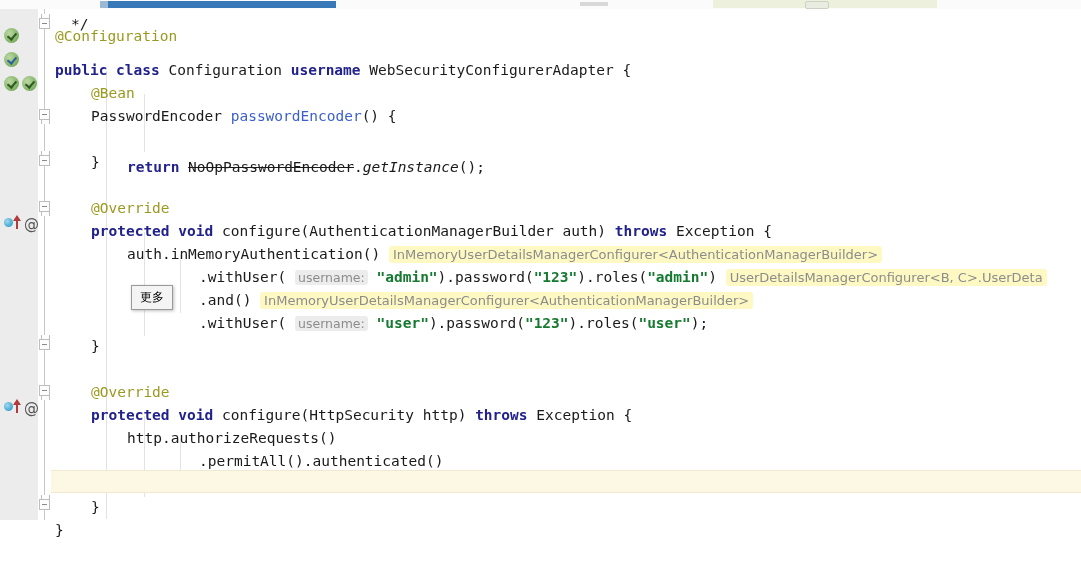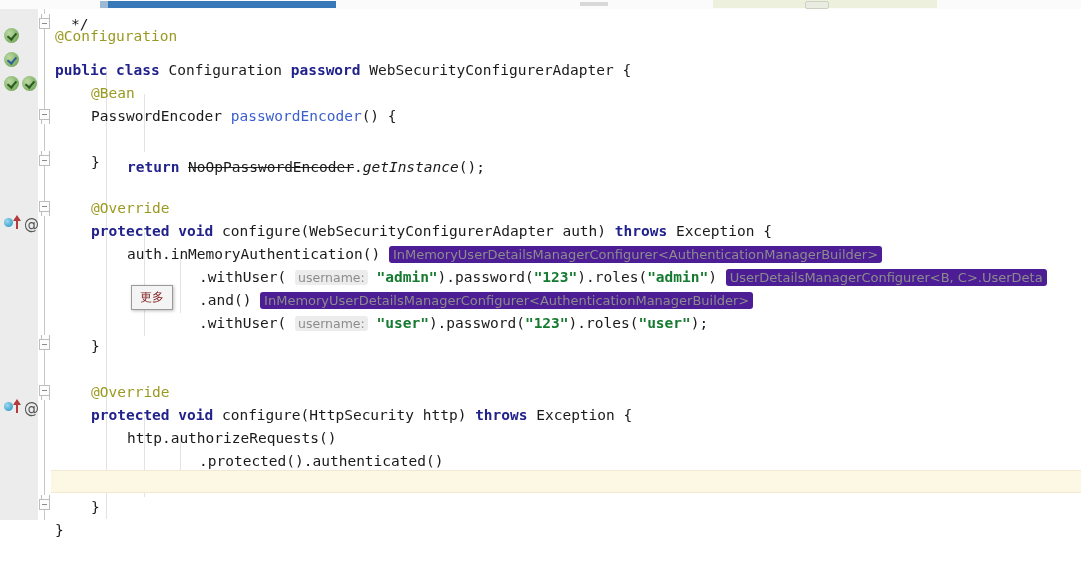--- a/index.html
+++ b/index.html
@@ -140,21 +140,21 @@
   .anno    { color: #9a9a22; }
   .str     { color: #157a30; font-weight: bold; }
   .meth    { color: #3c5fd0; }
   .ital    { font-style: italic; color: #1a1a1a; }
   .deprec  { text-decoration: line-through; }
   .plain   { color: #1a1a1a; }
   .hint {
     font-family: "DejaVu Sans", "Liberation Sans", sans-serif;
     font-size: 13px;
     color: #8c8c8c;
-    background: #4c1d95;
+    background: #fef9c3;
     border-radius: 3px;
     padding: 1px 4px;
   }
   .phint {
     font-family: "DejaVu Sans", "Liberation Sans", sans-serif;
     font-size: 12.5px;
     color: #8c8c8c;
     background: #ececec;
     border-radius: 3px;
     padding: 0px 3px;
@@ -220,21 +220,21 @@
   
   #more-tooltip {
     position: absolute;
     left: 131px; top: 285px;
     width: 40px; height: 23px;
     background: #f4f4f4;
     border: 1px solid #9a9a9a;
     box-shadow: 1px 1px 3px rgba(0,0,0,0.25);
     font-family: "DejaVu Sans", "Liberation Sans", sans-serif;
     font-size: 12px;
-    color: #7f1d1d;
+    color: #000000;
     display: flex;
     align-items: center;
     justify-content: center;
   }
 </style>
 </head>
 <body>
 
 <div id="top-strip">
   <div class="band-yellow"></div>
@@ -292,36 +292,36 @@
 
 <div id="editor">
     <div class="indent-guide" style="left: 55px; top: 62px; height: 448px;"></div>
     <div class="indent-guide" style="left: 93px; top: 85px; height: 58px;"></div>
     <div class="indent-guide" style="left: 93px; top: 223px; height: 104px;"></div>
     <div class="indent-guide" style="left: 93px; top: 407px; height: 81px;"></div>
     <div class="indent-guide" style="left: 129px; top: 246px; height: 58px;"></div>
     <div class="indent-guide" style="left: 129px; top: 430px; height: 35px;"></div>
     <div class="code-line" style="top: 4px; padding-left: 20px;"><span class="plain">*/</span></div>
     <div class="code-line" style="top: 16px; padding-left: 4px;"><span class="anno">@Configuration</span></div>
-    <div class="code-line" style="top: 50px; padding-left: 4px;"><span class="kw">public class </span><span class="plain">Configuration </span><span class="kw">password </span><span class="plain">WebSecurityConfigurerAdapter {</span></div>
+    <div class="code-line" style="top: 50px; padding-left: 4px;"><span class="kw">public class </span><span class="plain">Configuration </span><span class="kw">username </span><span class="plain">WebSecurityConfigurerAdapter {</span></div>
     <div class="code-line" style="top: 73px; padding-left: 40px;"><span class="anno">@Bean</span></div>
     <div class="code-line" style="top: 96px; padding-left: 40px;"><span class="plain">PasswordEncoder </span><span class="meth">passwordEncoder</span><span class="plain">() {</span></div>
     <div class="code-line" style="top: 119px; padding-left: 76px; margin-top: 28px;"><span class="kw">return </span><span class="deprec">NoOpPasswordEncoder</span><span class="plain">.</span><span class="ital">getInstance</span><span class="plain">();</span></div>
     <div class="code-line" style="top: 142px; padding-left: 40px;"><span class="plain">}</span></div>
     <div class="code-line" style="top: 188px; padding-left: 40px;"><span class="anno">@Override</span></div>
-    <div class="code-line" style="top: 211px; padding-left: 40px;"><span class="kw">protected void </span><span class="plain">configure(WebSecurityConfigurerAdapter auth) </span><span class="kw">throws </span><span class="plain">Exception {</span></div>
+    <div class="code-line" style="top: 211px; padding-left: 40px;"><span class="kw">protected void </span><span class="plain">configure(AuthenticationManagerBuilder auth) </span><span class="kw">throws </span><span class="plain">Exception {</span></div>
     <div class="code-line" style="top: 234px; padding-left: 76px;"><span class="plain">auth.inMemoryAuthentication() </span><span class="hint">InMemoryUserDetailsManagerConfigurer&lt;AuthenticationManagerBuilder&gt;</span></div>
     <div class="code-line" style="top: 257px; padding-left: 148px;"><span class="plain">.withUser( </span><span class="phint">username:</span><span class="plain"> </span><span class="str">"admin"</span><span class="plain">).password(</span><span class="str">"123"</span><span class="plain">).roles(</span><span class="str">"admin"</span><span class="plain">) </span><span class="hint">UserDetailsManagerConfigurer&lt;B, C&gt;.UserDeta</span></div>
     <div class="code-line" style="top: 280px; padding-left: 148px;"><span class="plain">.and() </span><span class="hint">InMemoryUserDetailsManagerConfigurer&lt;AuthenticationManagerBuilder&gt;</span></div>
     <div class="code-line" style="top: 303px; padding-left: 148px;"><span class="plain">.withUser( </span><span class="phint">username:</span><span class="plain"> </span><span class="str">"user"</span><span class="plain">).password(</span><span class="str">"123"</span><span class="plain">).roles(</span><span class="str">"user"</span><span class="plain">);</span></div>
     <div class="code-line" style="top: 326px; padding-left: 40px;"><span class="plain">}</span></div>
     <div class="code-line" style="top: 372px; padding-left: 40px;"><span class="anno">@Override</span></div>
     <div class="code-line" style="top: 395px; padding-left: 40px;"><span class="kw">protected void </span><span class="plain">configure(HttpSecurity http) </span><span class="kw">throws </span><span class="plain">Exception {</span></div>
     <div class="code-line" style="top: 418px; padding-left: 76px;"><span class="plain">http.authorizeRequests()</span></div>
-    <div class="code-line" style="top: 441px; padding-left: 148px;"><span class="plain">.protected().authenticated()</span></div>
+    <div class="code-line" style="top: 441px; padding-left: 148px;"><span class="plain">.permitAll().authenticated()</span></div>
     <div class="code-line" style="top: 464px; padding-left: 148px;"><span class="plain">.and().formLogin().permitAll</span><span class="sel">()</span><span class="caret"></span><span class="plain">;</span></div>
     <div class="code-line" style="top: 487px; padding-left: 40px;"><span class="plain">}</span></div>
     <div class="code-line" style="top: 510px; padding-left: 4px;"><span class="plain">}</span></div>
   </div>
 
 <div id="more-tooltip">
   <span>更多</span>
 </div>
 
 <div class="cur-line-hl" style="top: 470px;"></div>

